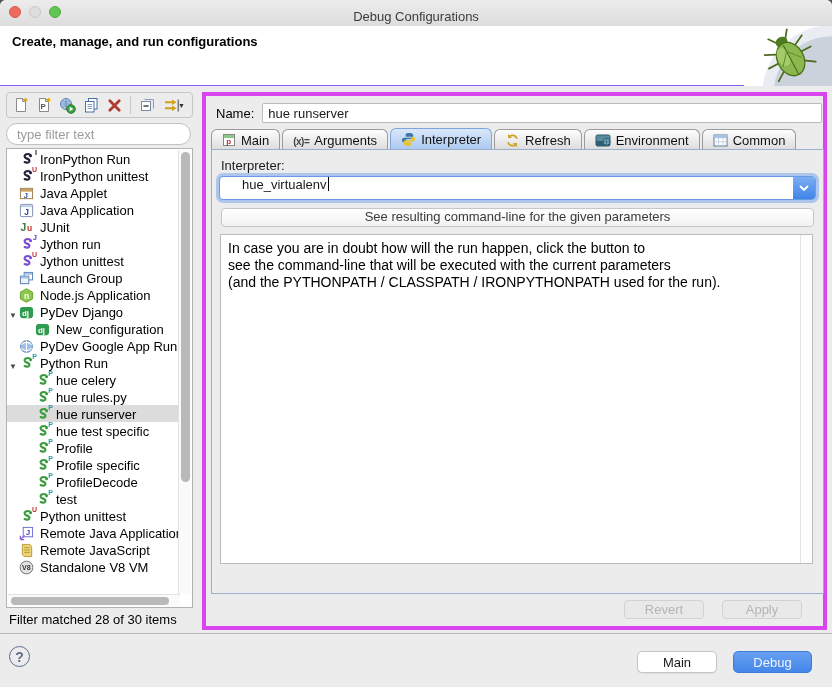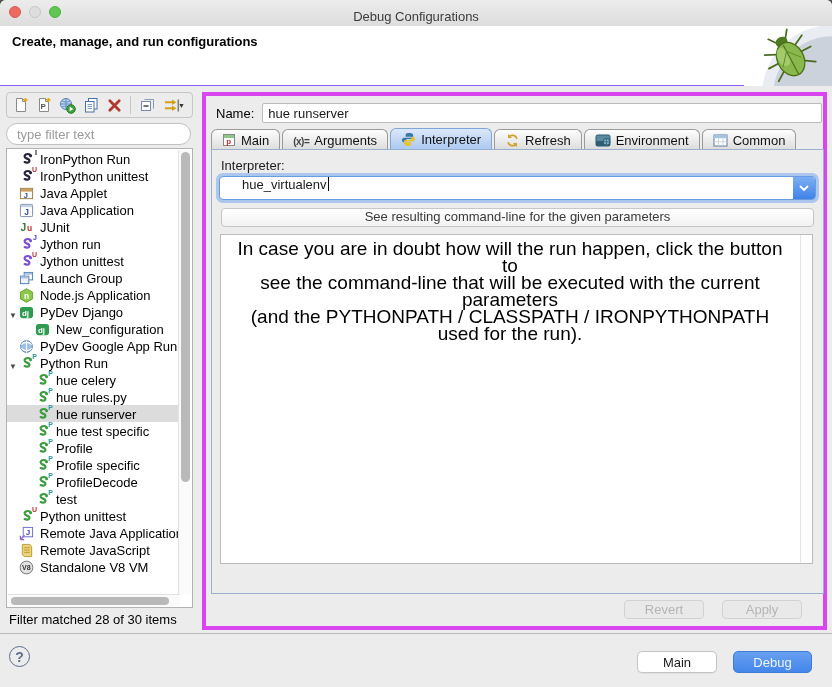--- a/index.html
+++ b/index.html
@@ -65,21 +65,21 @@
   #combo { position:absolute; left:7px; top:26px; width:597px; height:24px; border:1px solid #6a9ae0; border-radius:4px;
     box-shadow:0 0 0 3px rgba(110,160,235,.5); background:#fff; display:flex; overflow:hidden; }
   #combo-text { flex:1; display:flex; padding:0 22px; font-size:13px; }
   .caret { display:inline-block; width:1px; height:14px; background:#000; margin-left:1px; }
   #combo-btn { width:22px; background:linear-gradient(#7caef3,#3f83e8); display:flex; align-items:center; justify-content:center; }
 
   #cmd-btn { position:absolute; left:9px; top:58px; width:593px; height:19px; background:linear-gradient(#fff,#f2f2f2);
     border:1px solid #c6c6c6; border-radius:4px; display:flex; justify-content:center; font-size:13px; color:#3a3a3a; }
 
   #info-area { position:absolute; left:8px; top:84px; width:593px; height:330px; background:#fff; border:1px solid #bcbcbc; }
-  #info-text { position:absolute; left:7px; top:5px; right:20px; font-size:19px; line-height:17px; color:#000; white-space:pre-line;text-align:center; }
+  #info-text { position:absolute; left:7px; top:5px; right:20px; font-size:14px; line-height:17px; color:#000; white-space:pre-line; }
   #info-vsb { position:absolute; right:0; top:0; bottom:0; width:12px; border-left:1px solid #e4e4e4; background:#fdfdfd; }
 
   .gray-btn { position:absolute; width:80px; height:19px; border:1px solid #d2d2d2; border-radius:4px; background:#e9e9e9;
     color:#b5b5b5; font-size:13px; display:flex; align-items:center; justify-content:center; }
   #revert-btn { right:119px; top:504px; }
   #apply-btn { right:21px; top:504px; }
 
   
   #footer-sep { position:absolute; left:0; top:633px; width:832px; height:1px; background:#b8b8b8; }
   #help-btn { position:absolute; left:9px; top:646px; width:21px; height:21px; border:1.5px solid #5d6c8c; border-radius:50%;

